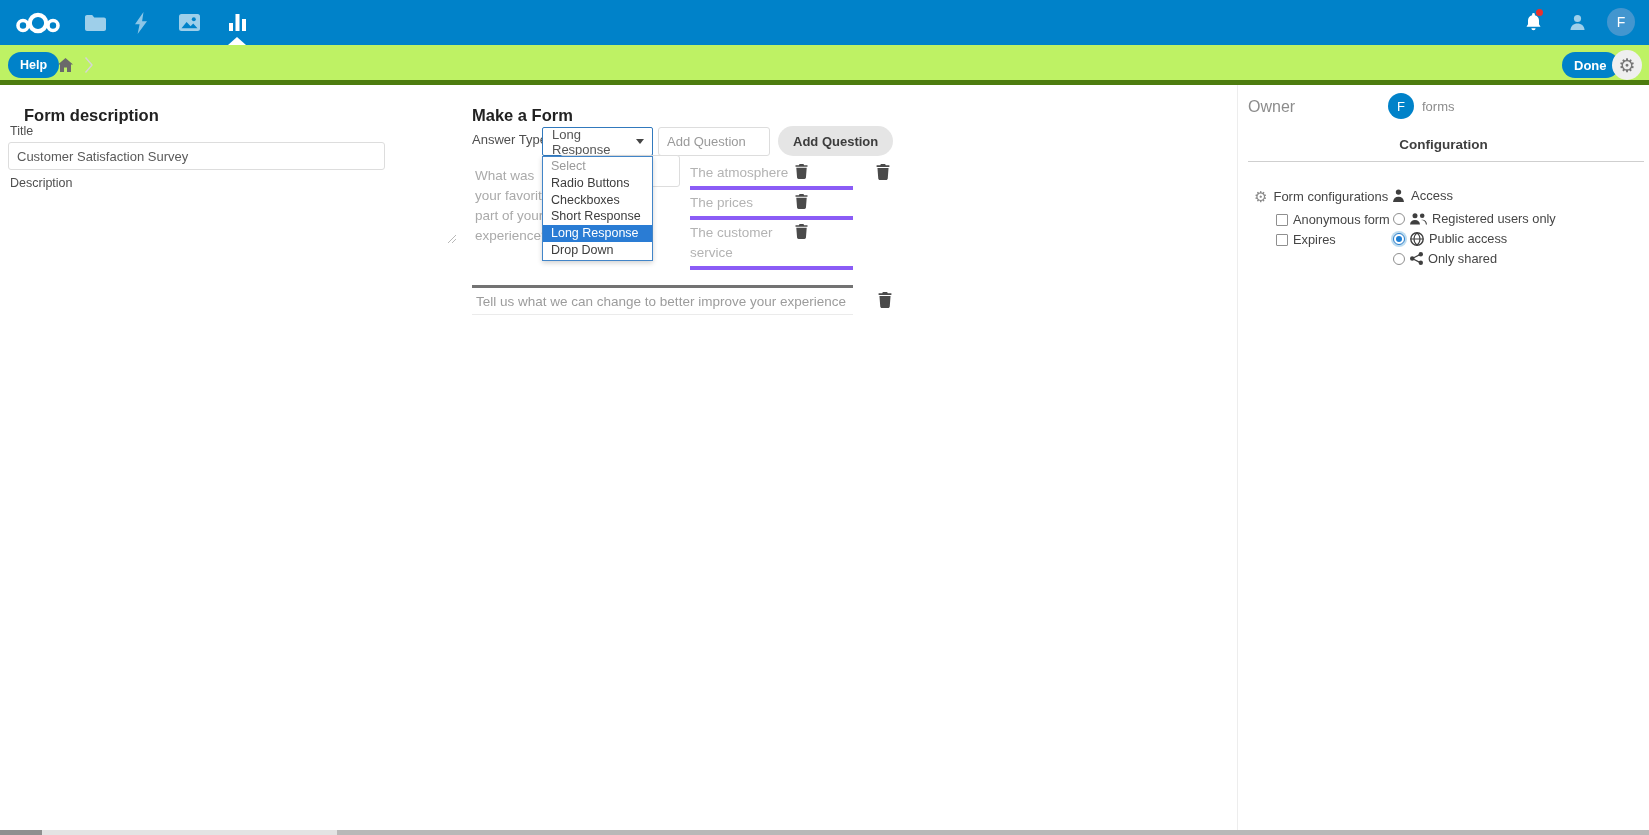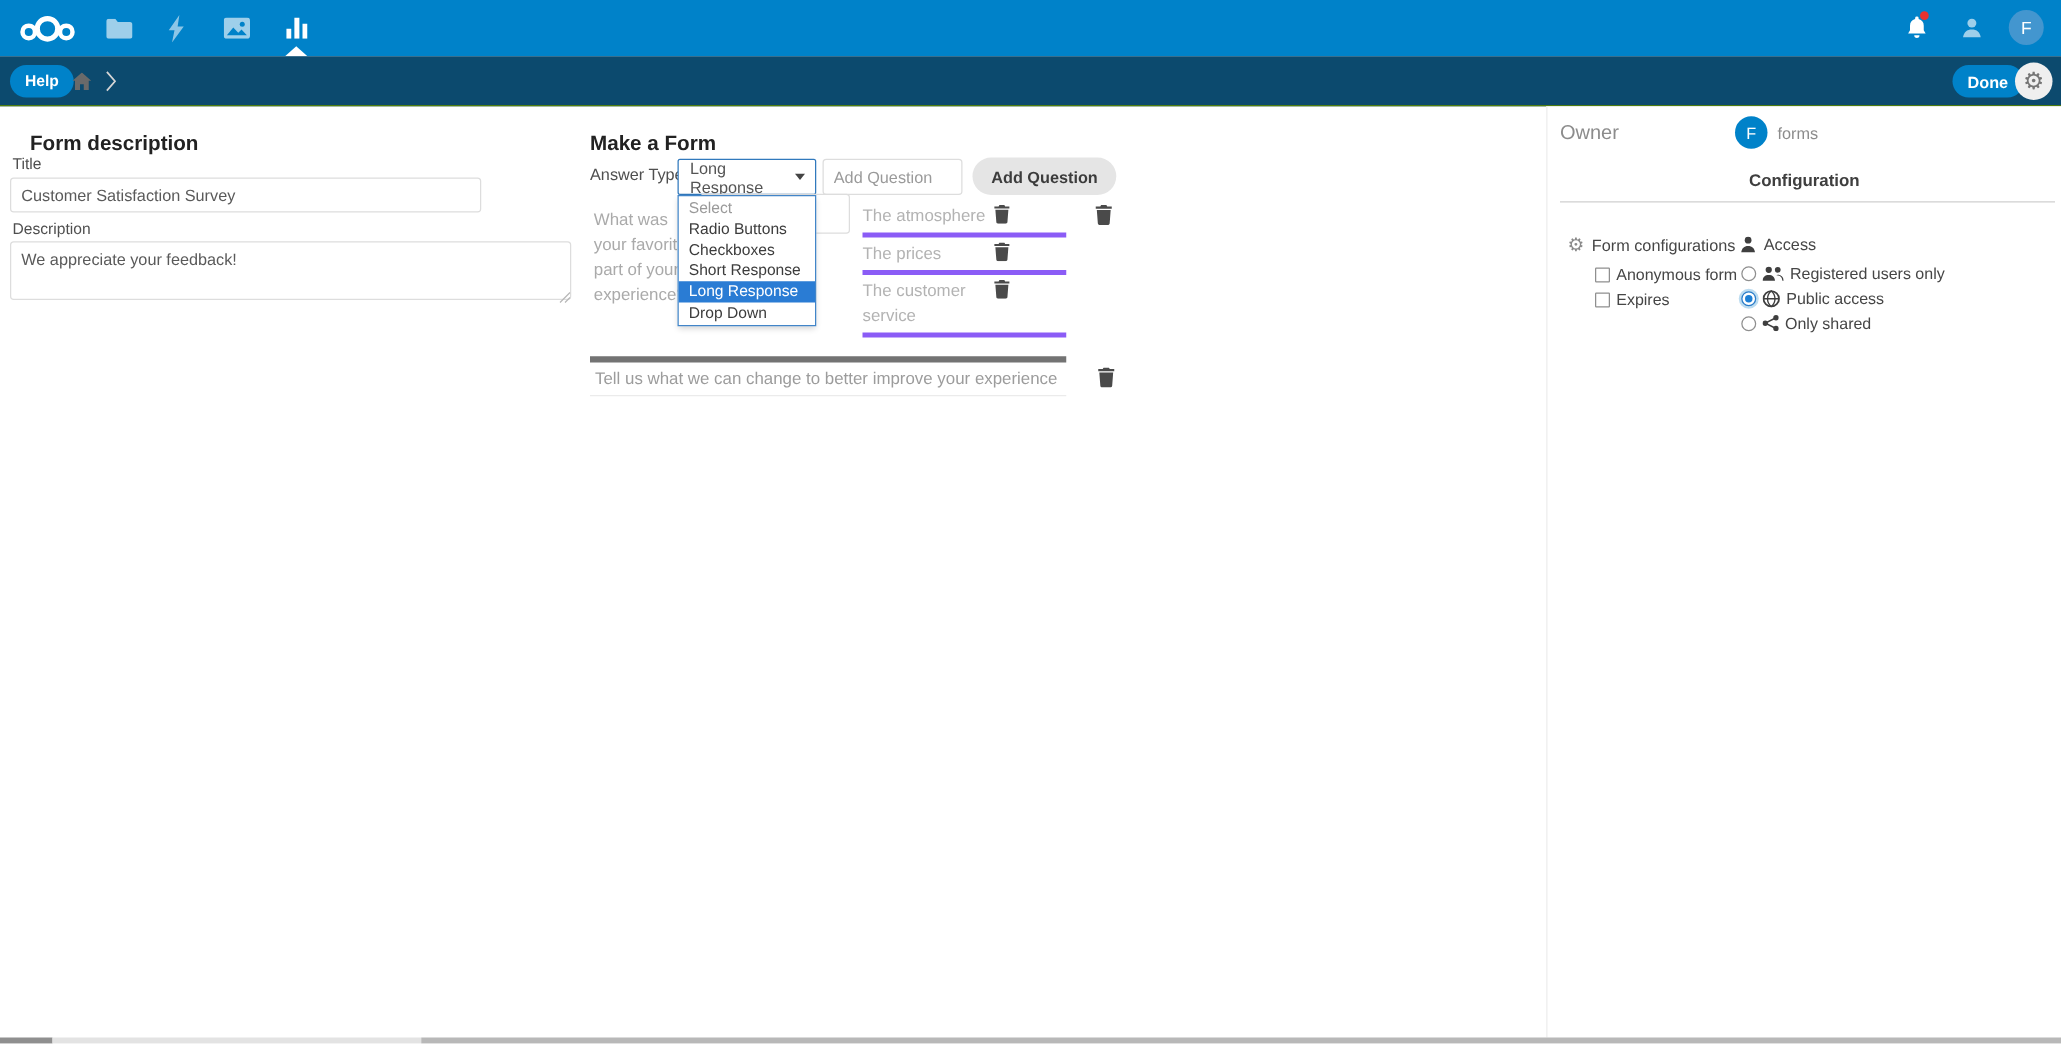--- a/index.html
+++ b/index.html
@@ -10,21 +10,21 @@
   
   .topbar{position:absolute;left:0;top:0;width:1649px;height:45px;background:#0082c9;}
   .appbtn{position:absolute;top:0;height:45px;display:flex;align-items:center;justify-content:center;cursor:pointer;}
   .active-tri{position:absolute;bottom:0;width:0;height:0;border-left:9px solid transparent;
               border-right:9px solid transparent;border-bottom:8px solid #fff;}
   .avatar-top{position:absolute;width:28px;height:28px;border-radius:50%;background:#4396cf;
               color:#fff;font-size:14px;display:flex;align-items:center;justify-content:center;}
   .notif-dot{position:absolute;width:7px;height:7px;border-radius:50%;background:#e9322d;}
 
   
-  .toolbar{position:absolute;left:0;top:45px;width:1649px;height:40px;background:#0c4a6e;border-bottom:1px solid #4d7c0f;box-sizing:border-box;}
+  .toolbar{position:absolute;left:0;top:45px;width:1649px;height:40px;background:#bef264;border-bottom:5px solid #4d7c0f;box-sizing:border-box;}
   .pill{position:absolute;height:26px;border-radius:13px;background:#0082c9;color:#fff;
         font-size:12.5px;font-weight:700;display:flex;align-items:center;padding:0 12px;cursor:pointer;}
   .gearbtn{position:absolute;width:30px;height:30px;border-radius:50%;background:#efefef;
            display:flex;align-items:center;justify-content:center;color:#757575;font-size:19px;cursor:pointer;}
 
   
   h2{position:absolute;margin:16px;font-size:16.5px;font-weight:700;color:#222;}
   .lbl{position:absolute;font-size:12.5px;color:#4f4f4f;}
   .inp{position:absolute;border:1px solid #ddd;border-radius:3px;font-family:"Liberation Sans",sans-serif;
        font-size:13px;color:#5a5a5a;padding:0 8px;box-sizing:border-box;background:#fff;outline:none;}
@@ -41,21 +41,21 @@
         font-family:"Liberation Sans",sans-serif;font-size:13px;font-weight:700;padding:0 15px;cursor:pointer;}
   .dropdown{position:absolute;background:#fff;border:1px solid #4285c8;box-shadow:0 2px 5px rgba(0,0,0,.18);
             z-index:20;box-sizing:border-box;padding:1px 0;}
   .opt{font-size:12.5px;color:#3c3c3c;padding:1px 8px;line-height:14.8px;cursor:pointer;white-space:nowrap;}
   .opt.muted{color:#9a9a9a;}
   .opt.selected{background:#2a7cd4;color:#fff;}
   .qtext{position:absolute;font-size:13.5px;line-height:20px;color:#aaa;z-index:1;}
   .ansrow{position:relative;border-bottom:4px solid #8b5cf6;padding:3px 0 3px 0;}
   .ansrow .atext{display:block;width:102px;font-size:13.5px;line-height:20px;color:#b3b3b3;}
   .trash{cursor:pointer;display:inline-block;line-height:0;}
-  .q2row{position:absolute;border-top:5px solid #737373;border-bottom:1px solid #ebebeb;
+  .q2row{position:absolute;border-top:3px solid #737373;border-bottom:1px solid #ebebeb;
          box-sizing:border-box;padding:4px 0 4px 4px;}
   .q2row .qt{font-size:13.5px;color:#9c9c9c;}
 
   
   .sidebar{position:absolute;left:1237px;top:85px;width:411px;height:745px;border-left:1px solid #ededed;background:#fff;}
   .side-gray{font-size:16px;color:#8c8c8c;}
   .avatar-side{position:absolute;width:26px;height:26px;border-radius:50%;background:#0082c9;color:#fff;
                font-size:13px;display:flex;align-items:center;justify-content:center;}
   .cfg-head{position:absolute;width:411px;text-align:center;font-size:13.5px;font-weight:700;color:#3f3f3f;}
   .hr{position:absolute;border-top:1px solid #cfcfcf;height:0;}
@@ -149,21 +149,20 @@
     </div>
     <div class="gearbtn" style="left:1612px;top:5px;">
       <span>⚙</span>
     </div>
   </div>
 
   <h2 style="left:8px;top:90px;">Form description</h2>
   <span class="lbl" style="left:10px;top:124px;">Title</span>
   <input class="inp" style="left: 8px; top: 142px; width: 377px; height: 28px;" type="text" value="Customer Satisfaction Survey">
   <span class="lbl" style="left:10px;top:176px;">Description</span>
-  <textarea class="inp" style="left: 8px; top: 193px; width: 449px; height: 47px;">We appreciate your feedback!</textarea>
   <div class="abs" style="left:447px;top:230px;">
     <svg width="10" height="10" viewBox="0 0 10 10" stroke="#b9b9b9" stroke-width="1">
       <path d="M9 1 1 9 M9 5 5 9" fill="none"></path>
     </svg>
   </div>
 
   <h2 style="left:456px;top:90px;">Make a Form</h2>
 
   <span class="lbl" style="left:472px;top:132px;font-size:13px;">Answer Type:</span>
 

